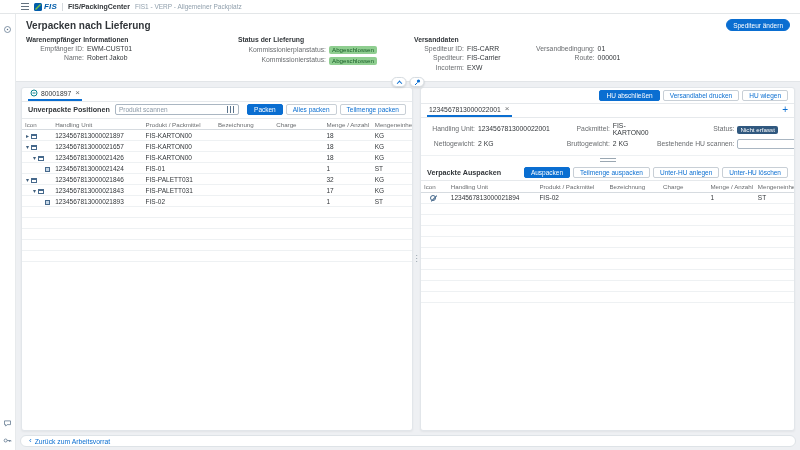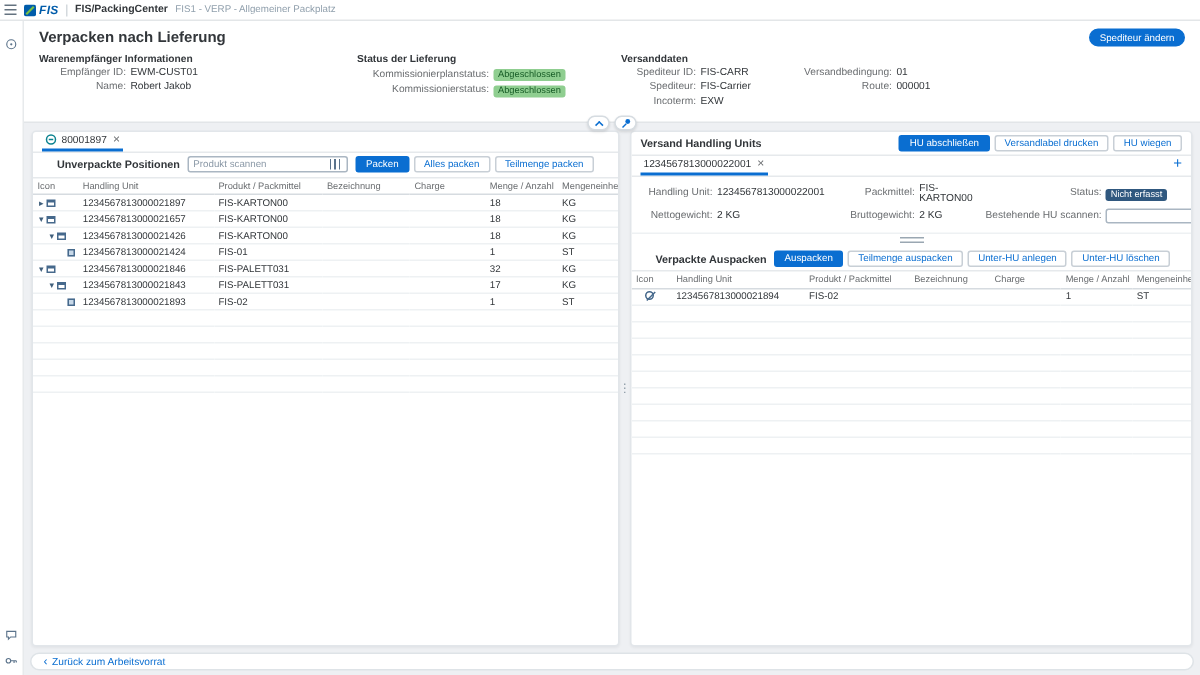--- a/index.html
+++ b/index.html
@@ -1,20 +1,20 @@
 <!DOCTYPE html>
 <html><head>
 <meta charset="utf-8">
 <style>
   *{box-sizing:border-box;margin:0;padding:0}
   html,body{width:800px;height:450px;overflow:hidden}
   body{font-family:"Liberation Sans","DejaVu Sans",sans-serif;color:#32363a;background:#fff;font-size:7px}
 
   
-  .shell{height:14px;display:flex;align-items:center;gap:5px;padding:0 3px;background:#fff;border-bottom:1px solid #e3e6e8;position:relative;z-index:10}
+  .shell{height:14px;display:flex;align-items:center;gap:5px;padding:0 21px;background:#fff;border-bottom:1px solid #e3e6e8;position:relative;z-index:10}
   .burger{width:8px;height:7px;display:inline-block;
     background:linear-gradient(#64727f,#64727f) 0 0/8px 1px no-repeat,
                linear-gradient(#64727f,#64727f) 0 3px/8px 1px no-repeat,
                linear-gradient(#64727f,#64727f) 0 6px/8px 1px no-repeat}
   .logo{display:inline-flex;align-items:center;gap:2px}
   .logo-text{color:#005caa;font-weight:700;font-style:italic;font-size:8px;letter-spacing:.2px}
   .shell-sep{width:1px;height:8px;background:#d4d9dd}
   .product-name{font-size:7px;font-weight:700}
   .shell-subtitle{font-size:6.5px;color:#91a0ad}
 
@@ -57,21 +57,21 @@
   .card.left{width:392px;flex:none}
   .card.right{flex:1}
   .vsplit{width:7px;display:flex;align-items:center;justify-content:center;color:#8a97a3;font-size:8px;cursor:col-resize}
 
   .tabstrip{height:14px;flex:none;display:flex;align-items:flex-end;padding:0 6px;border-bottom:1px solid #e6e9ec;gap:6px}
   .tab{display:inline-flex;align-items:center;gap:3px;height:13px;padding:0 2px;border-bottom:2px solid #0a6ed1;cursor:pointer}
   .tab-label{font-size:6.8px}
   .tab-close{font-size:8px;color:#6a6d70;line-height:1;margin-left:1px;cursor:pointer}
   .tab-add{margin-left:auto;color:#0a6ed1;font-size:10px;line-height:1;align-self:center;cursor:pointer}
 
-  .toolbar{height:17px;flex:none;display:flex;align-items:center;gap:5px;padding:0 16px;border-bottom:1px solid #e6e9ec}
+  .toolbar{height:17px;flex:none;display:flex;align-items:center;gap:5px;padding:0 6px;border-bottom:1px solid #e6e9ec}
   .section-title{font-size:7.2px;font-weight:700;white-space:nowrap}
   .btn-group{margin-left:auto;display:inline-flex;gap:3px}
   .search{width:124px;height:11px;border:1px solid #aab6c2;border-radius:2px;display:inline-flex;align-items:center;padding:0 3px;gap:2px;background:#fff}
   .search input{border:0;outline:none;flex:1;min-width:0;font-size:6.5px;font-family:inherit;color:#32363a;background:transparent}
   .search input::placeholder{color:#8b99a7}
   .scan-icon{width:8px;height:7px;flex:none;background:repeating-linear-gradient(90deg,#5b738b 0 1px,transparent 1px 3px)}
 
   .table-wrap{flex:1;overflow:hidden}
   table{width:100%;border-collapse:collapse;table-layout:fixed}
   th{font-weight:400;color:#6a6d70;font-size:6.2px;text-align:left;padding:0 3px;height:11px;border-bottom:1px solid #d6dbe0;white-space:nowrap;overflow:hidden}
@@ -375,21 +375,20 @@
           </table>
         </div>
       </div>
 
       <div class="vsplit">
           <span>⋮</span>
         </div>
 
       <div class="card right">
         <div class="rc-header">
-          <span class="section-title">Versand Handling Units</span>
           <span class="btn-group">
             <button class="btn primary">HU abschließen</button>
             <button class="btn">Versandlabel drucken</button>
             <button class="btn">HU wiegen</button>
           </span>
         </div>
         <div class="tabstrip">
           <div class="tab">
             <span class="tab-label">1234567813000022001</span>
             <span class="tab-close">×</span>

